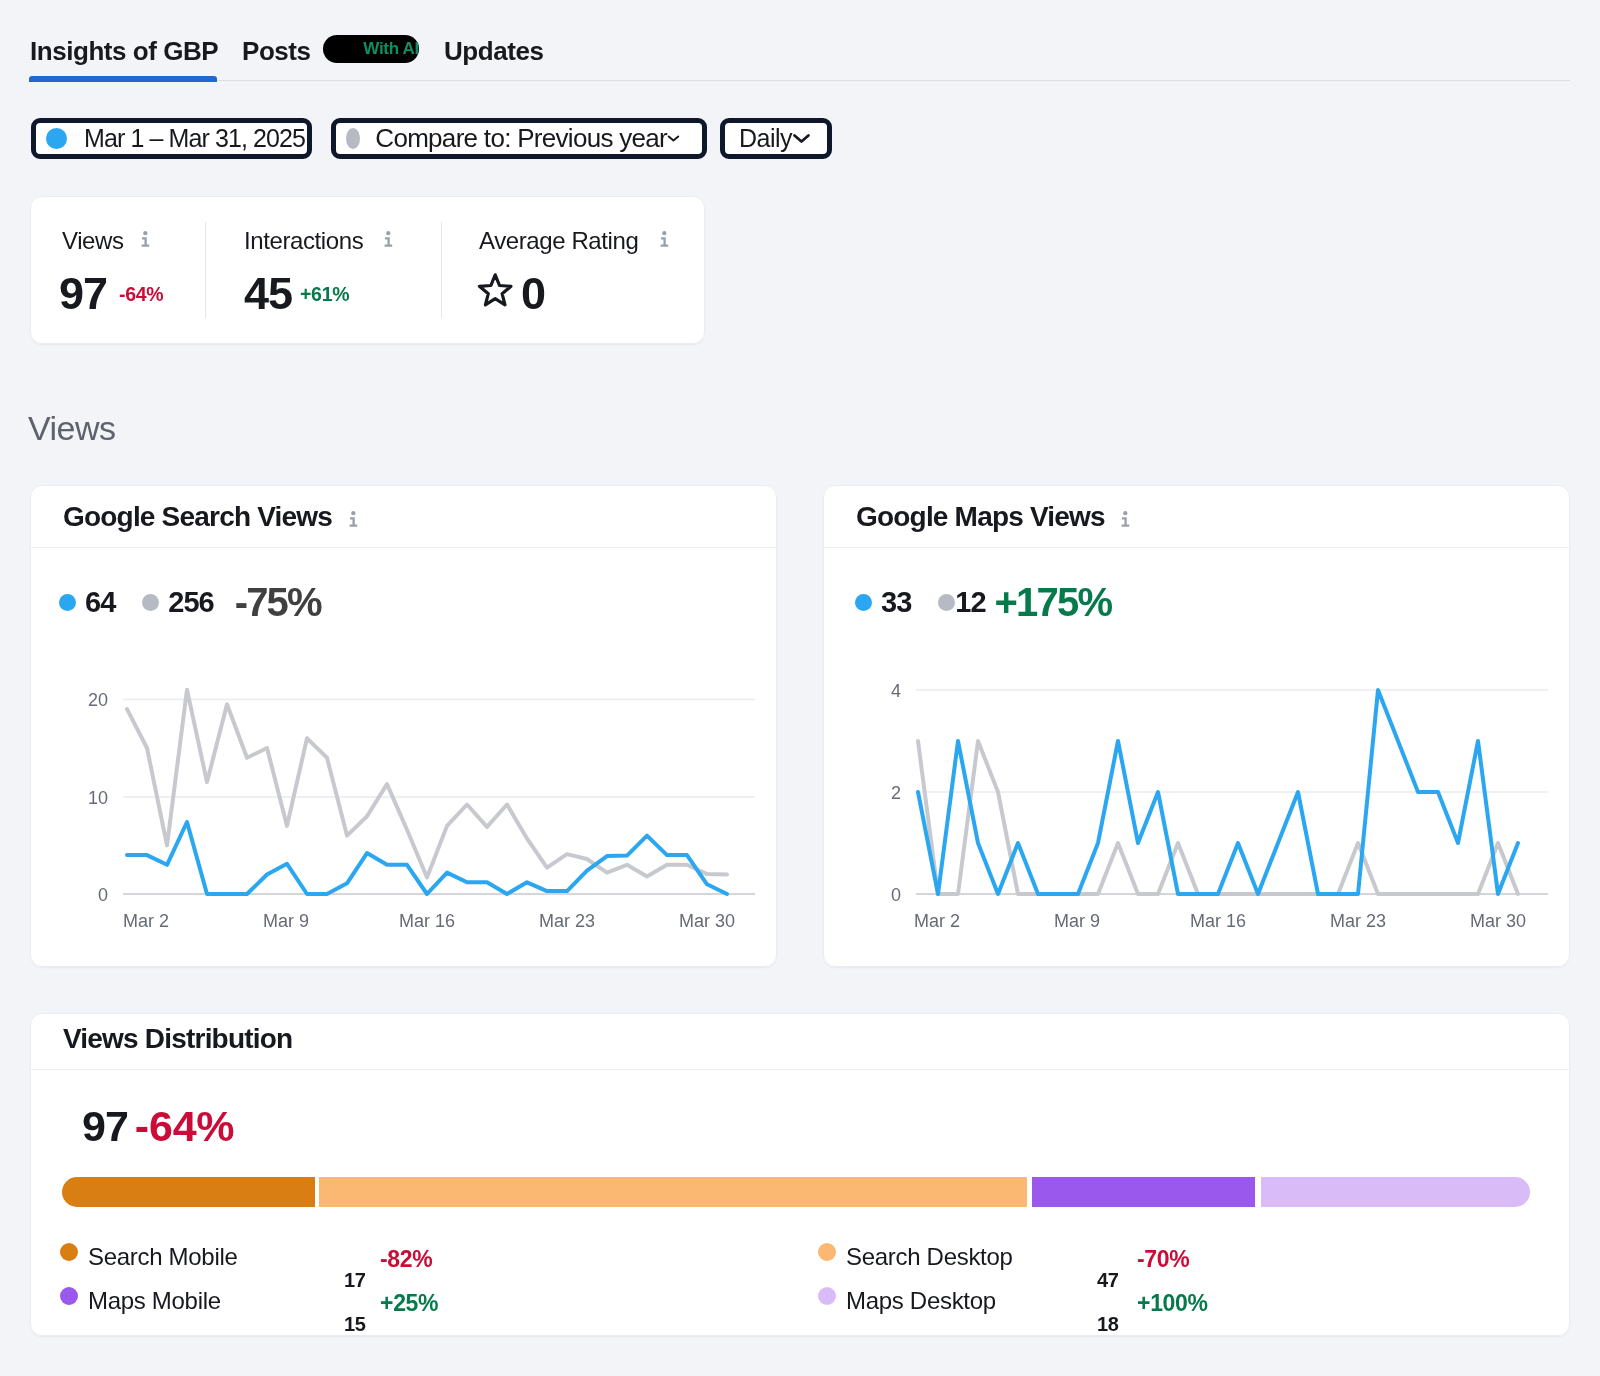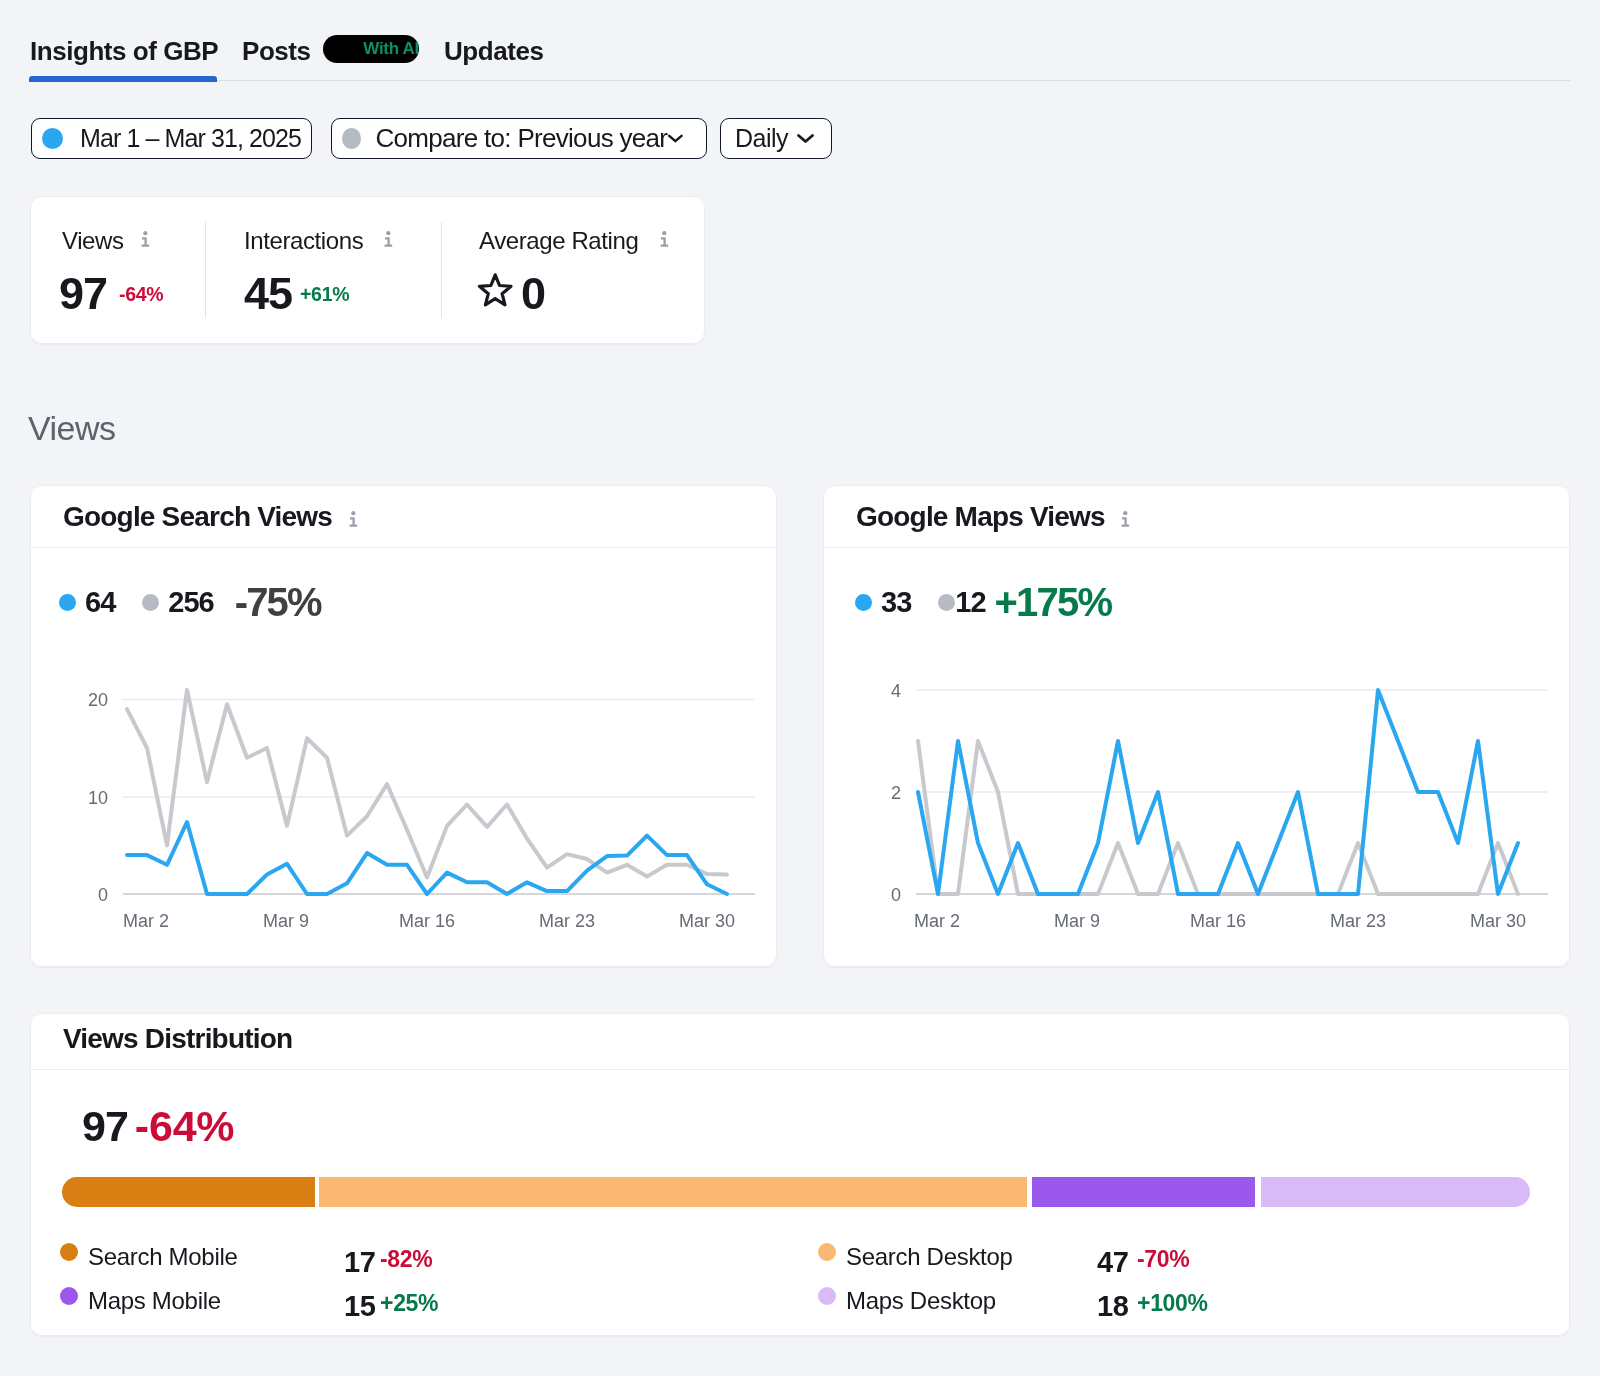--- a/index.html
+++ b/index.html
@@ -11,21 +11,21 @@
 
 #tabs-line { left:30px; right:30px; top:80px; height:1px; background:#dcdee3; }
 .tab { position:absolute; top:36px; font-weight:700; font-size:26px; letter-spacing:-0.45px; color:#17191e; white-space:nowrap; }
 #tab1 { left:30px; }
 #tab2 { left:242px; }
 #tab3 { left:444px; }
 #tab-underline { left:29px; top:76px; width:188px; height:6px; background:#2368d1; border-radius:3px 3px 0 0; }
 #badge { position:absolute; left:323px; top:35px; width:96px; height:28px; background:#000000; border-radius:14px; color:#0d8f62; font-size:17px; font-weight:700; text-align:right; line-height:28px; letter-spacing:-0.3px; }
 
 
-.pill { position:absolute; top:118px; height:41px; background:#fff; border:1px solid #0f172a; border-radius:9px; display:flex; align-items:center; font-size:25px; letter-spacing:-0.5px; color:#17191e; white-space:nowrap; }
+.pill { position:absolute; top:118px; height:41px; background:#fff; border:5px solid #0f172a; border-radius:9px; display:flex; align-items:center; font-size:25px; letter-spacing:-0.5px; color:#17191e; white-space:nowrap; }
 .dot { border-radius:50%; display:inline-block; }
 #pill1 { left:31px; width:281px; letter-spacing:-0.9px; }
 #pill1 .dot { width:21px; height:21px; background:#2aa7f0; margin-left:10px; }
 #pill1 .t { margin-left:17px; }
 #pill2 { left:331px; width:376px; font-size:26px; letter-spacing:-0.7px; }
 #pill2 .dot { width:21px; height:21px; background:#b6bac3; margin-left:10px; }
 #pill2 .t { margin-left:15px; }
 #pill3 { left:720px; width:112px; }
 #pill3 .t { margin-left:14px; }
 .chev { margin-left:auto; }
@@ -56,21 +56,21 @@
 .redl { color:#404040; }
 
 
 #dist { left:30px; top:1013px; width:1540px; height:323px; }
 #dist .chead-line { top:56px; }
 #dist .chead { top:10px; }
 #dist-big { position:absolute; left:28px; top:89px; font-size:43px; font-weight:700; letter-spacing:-1px;margin-left:24px; }
 .bar-seg { position:absolute; top:164px; height:30px; }
 .dlegend-row { position:absolute; height:24px; display:flex; align-items:flex-start; font-size:24px; letter-spacing:-0.3px; }
 .dlegend-row .dot { width:18px; height:18px; margin-right:10px; }
-.dval { position:absolute; font-size:29px; font-weight:700; letter-spacing:-0.3px; }
+.dval { position:absolute; font-size:20px; font-weight:700; letter-spacing:-0.3px;margin-top:23px; }
 .dpct { position:absolute; font-size:23px; font-weight:700; letter-spacing:-0.3px; }
 </style>
 </head>
 <body>
 
 <div class="abs" id="tabs-line"></div>
 <div class="tab" id="tab1">Insights of GBP</div>
 <div class="tab" id="tab2">Posts</div>
 <div id="badge">With AI</div>
 <div class="tab" id="tab3">Updates</div>

